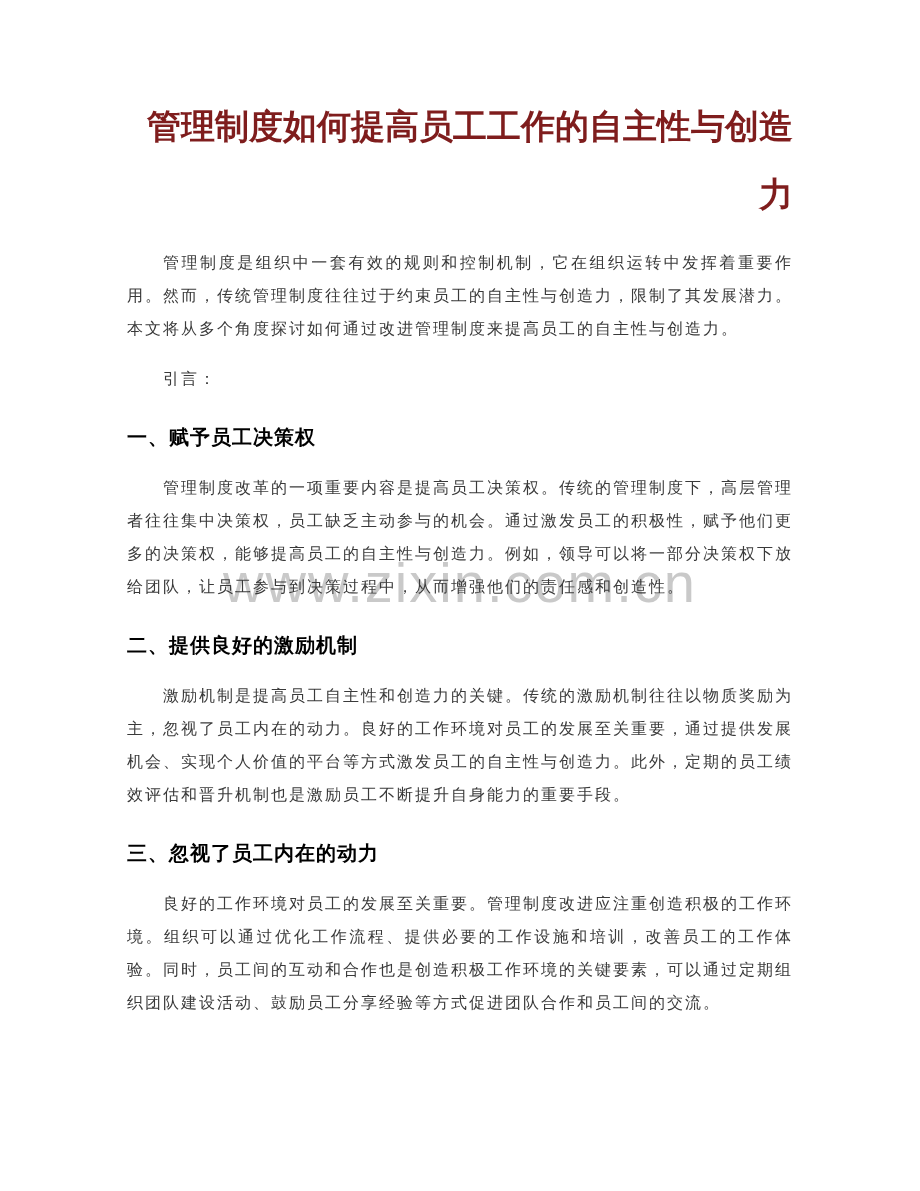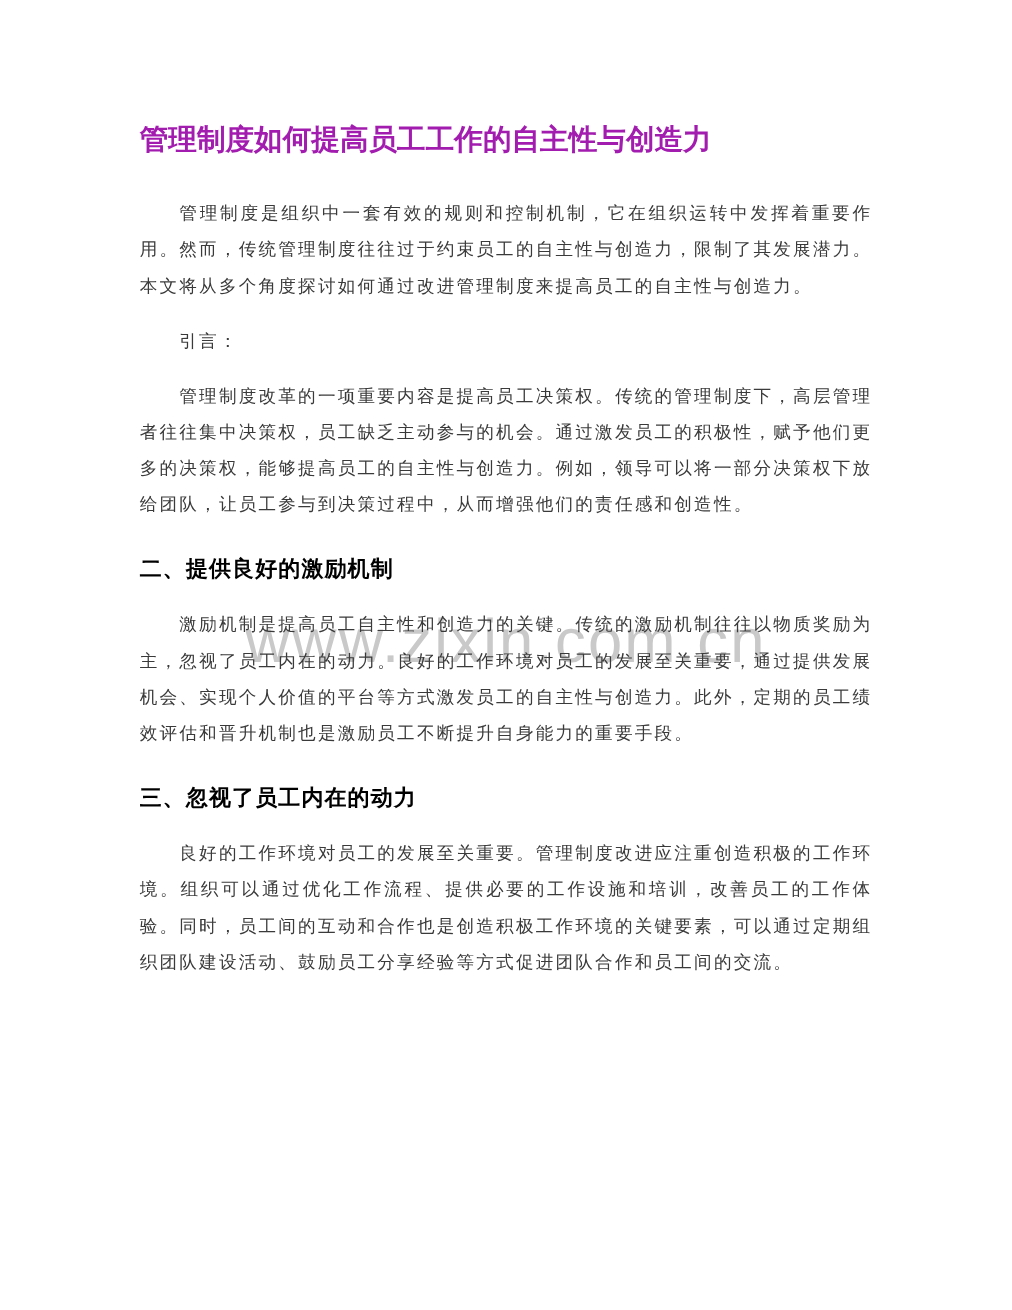--- a/index.html
+++ b/index.html
@@ -30,24 +30,24 @@
     z-index: 0;
     user-select: none;
   }
   .content {
     position: relative;
     z-index: 1;
   }
   .doc-title {
     font-family: "Liberation Sans", "DejaVu Sans", sans-serif;
     font-weight: bold;
-    font-size: 26px;
+    font-size: 34px;
     line-height: 68px;
-    color: #a21caf;
-    text-align: left;
+    color: #7f1d1d;
+    text-align: right;
     margin: 0 0 18px 0;
     letter-spacing: 0;
   }
   .para {
     font-family: "Liberation Serif", "DejaVu Serif", serif;
     font-size: 16px;
     line-height: 33px;
     letter-spacing: 2px;
     color: #3a3a3a;
     text-align: justify;
@@ -72,20 +72,21 @@
   <div class="watermark">www.zixin.com.cn</div>
 
   <div class="content">
     <h1 class="doc-title">管理制度如何提高员工工作的自主性与创造力</h1>
 
     <p class="para">管理制度是组织中一套有效的规则和控制机制，它在组织运转中发挥着重要作用。然而，传统管理制度往往过于约束员工的自主性与创造力，限制了其发展潜力。本文将从多个角度探讨如何通过改进管理制度来提高员工的自主性与创造力。</p>
 
     <p class="para">引言：</p>
 
     <div id="sections">
+        <h2 class="section-heading">一、赋予员工决策权</h2>
         <p class="para">管理制度改革的一项重要内容是提高员工决策权。传统的管理制度下，高层管理者往往集中决策权，员工缺乏主动参与的机会。通过激发员工的积极性，赋予他们更多的决策权，能够提高员工的自主性与创造力。例如，领导可以将一部分决策权下放给团队，让员工参与到决策过程中，从而增强他们的责任感和创造性。</p>
         <h2 class="section-heading">二、提供良好的激励机制</h2>
         <p class="para">激励机制是提高员工自主性和创造力的关键。传统的激励机制往往以物质奖励为主，忽视了员工内在的动力。良好的工作环境对员工的发展至关重要，通过提供发展机会、实现个人价值的平台等方式激发员工的自主性与创造力。此外，定期的员工绩效评估和晋升机制也是激励员工不断提升自身能力的重要手段。</p>
         <h2 class="section-heading">三、忽视了员工内在的动力</h2>
         <p class="para">良好的工作环境对员工的发展至关重要。管理制度改进应注重创造积极的工作环境。组织可以通过优化工作流程、提供必要的工作设施和培训，改善员工的工作体验。同时，员工间的互动和合作也是创造积极工作环境的关键要素，可以通过定期组织团队建设活动、鼓励员工分享经验等方式促进团队合作和员工间的交流。</p>
       </div>
   </div>
 </div>
 
 </body></html>

